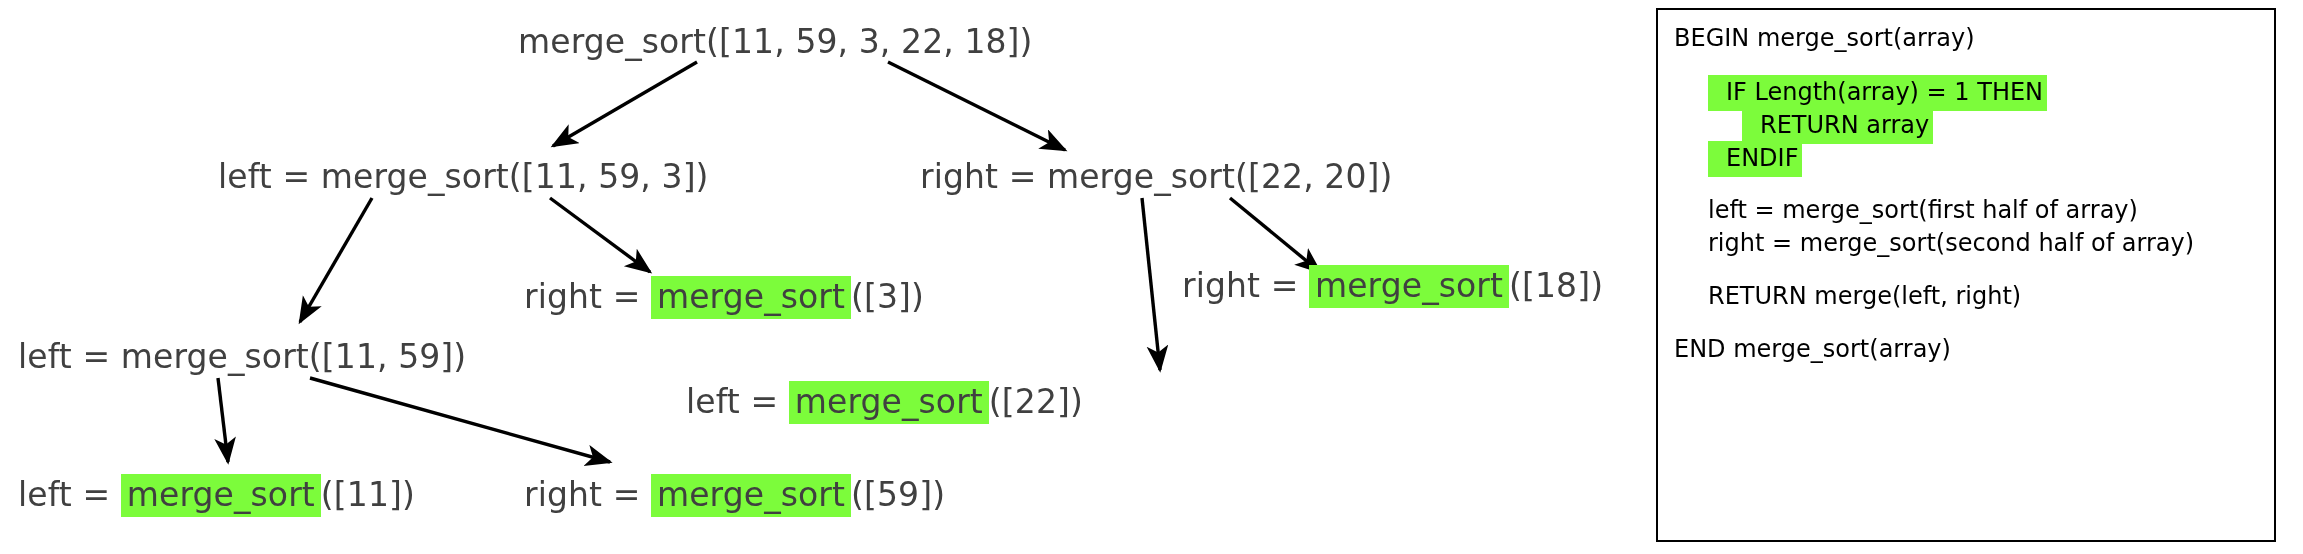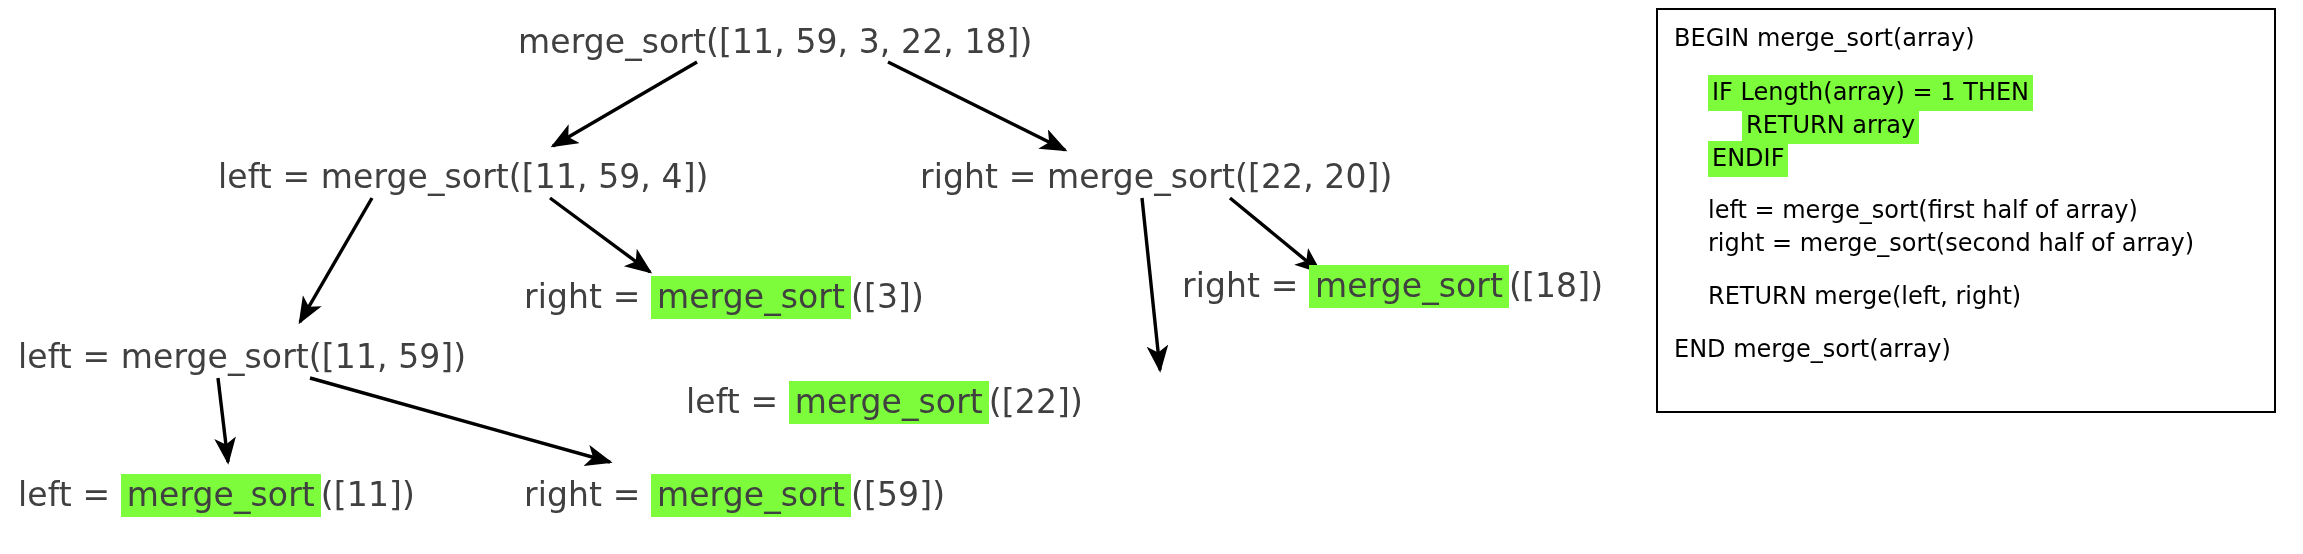--- a/index.html
+++ b/index.html
@@ -45,38 +45,38 @@
     background: #7CFC3B;
     padding: 1px 6px 3px 6px;
   }
 
   
   #pseudo-panel {
     position: absolute;
     left: 1656px;
     top: 8px;
     width: 620px;
-    height: 405px;
+    height: 534px;
     border: 2px solid #000000;
     box-sizing: border-box;
     background: #ffffff;
   }
   #pseudo-code {
     position: absolute;
     left: 16px;
     top: 12px;
     right: 6px;
     font-size: 24px;
     line-height: 33px;
     white-space: pre;
   }
   .pl { display: block; height: 33px; }
   .pl.blank { height: 20px; }
   .pl > span.ink { display: inline-block; }
-  .pl > span.ink.green { background: #7CFC3B; padding: 1px 4px 2px 4px; }
+  .pl > span.ink.green { background: #7CFC3B; padding: 1px 4px 2px 18px; }
   .indent-blk { display: inline-block; }
 </style>
 </head>
 <body>
 
 <div id="tree-panel">
 
   <svg id="tree-arrows" viewBox="0 0 1600 554" width="1600" height="554">
     <defs>
       <marker id="ah" markerWidth="9" markerHeight="9" refX="7.2" refY="3.2" orient="auto" markerUnits="strokeWidth">
@@ -99,21 +99,21 @@
     <line x1="218" y1="378" x2="228" y2="462" stroke="#000000" stroke-width="3.4" marker-end="url(#ah)"></line>
 
     <line x1="310" y1="378" x2="610" y2="462" stroke="#000000" stroke-width="3.4" marker-end="url(#ah)"></line>
   </svg>
 
   <div class="node" style="left:518px; top:22px;">
     <span>merge_sort([11, 59, 3, 22, 18])</span>
   </div>
 
   <div class="node" style="left:218px; top:157px;">
-    <span>left = merge_sort([11, 59, 4])</span>
+    <span>left = merge_sort([11, 59, 3])</span>
   </div>
 
   <div class="node" style="left:920px; top:157px;">
     <span>right = merge_sort([22, 20])</span>
   </div>
 
   <div class="node" style="left:18px; top:337px;">
     <span>left = merge_sort([11, 59])</span>
   </div>
 

